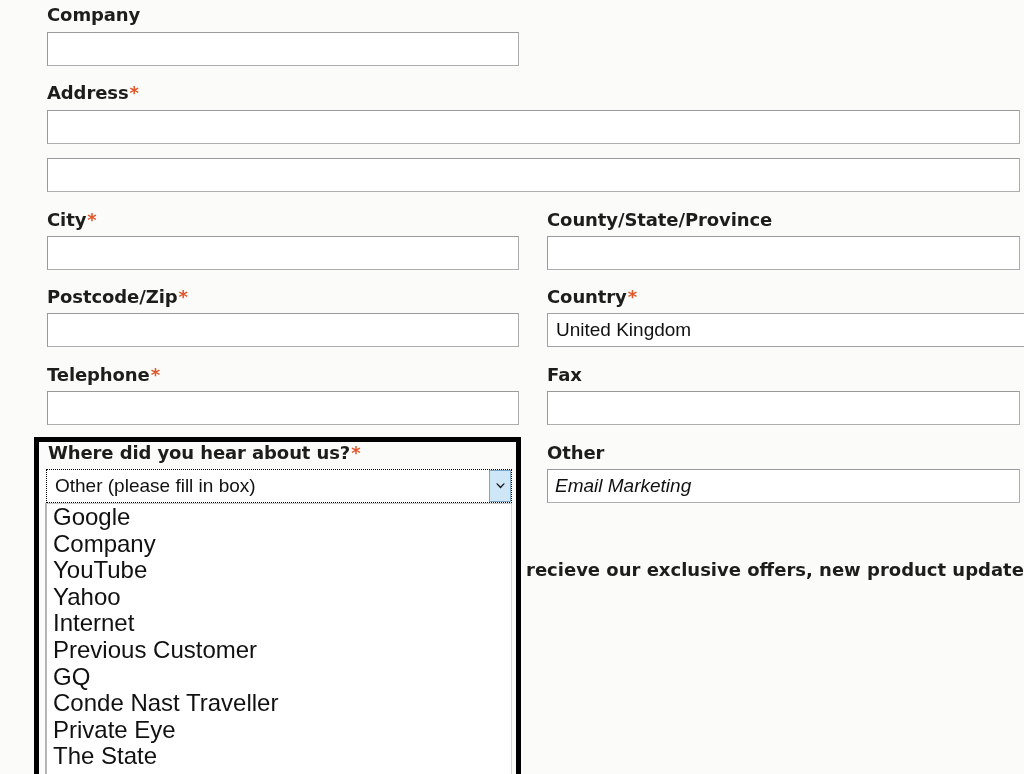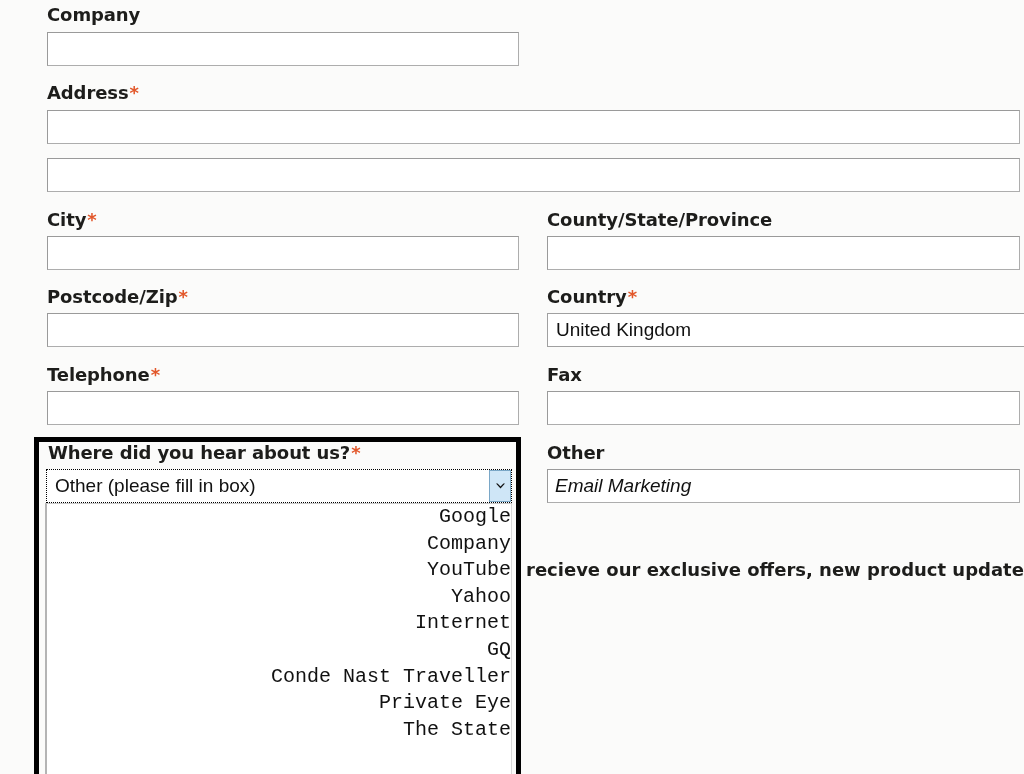--- a/index.html
+++ b/index.html
@@ -120,29 +120,28 @@
     width: 467px;
     height: 271px;
     background: #ffffff;
     border-left: 2px solid #b4b4b4;
     border-right: 1px solid #d8d8d8;
     border-top: 1px solid #c9c9c9;
     z-index: 8;
     overflow: hidden;
   }
   #dropdown-list .opt {
-    font-family: Liberation Mono, monospace;
-    font-size: 20px;
+    font-family: Liberation Sans, sans-serif;
+    font-size: 24px;
     line-height: 26.6px;
     height: 26.6px;
     color: #111111;
     padding-left: 6px;
     white-space: nowrap;
     cursor: default;
-    text-align: right;
   }
 
   
   #newsletter-line {
     position: absolute;
     left: 526px;
     top: 557px;
     width: 520px;
     font-family: "DejaVu Sans", sans-serif;
     font-weight: bold;
@@ -231,19 +230,20 @@
     </div>
   </div>
 
   <div id="dropdown-list">
 
   <div class="opt">Google</div>
       <div class="opt">Company</div>
       <div class="opt">YouTube</div>
       <div class="opt">Yahoo</div>
       <div class="opt">Internet</div>
+      <div class="opt">Previous Customer</div>
       <div class="opt">GQ</div>
       <div class="opt">Conde Nast Traveller</div>
       <div class="opt">Private Eye</div>
       <div class="opt">The State</div>
     </div>
 
 </div>
 
 </body></html>

